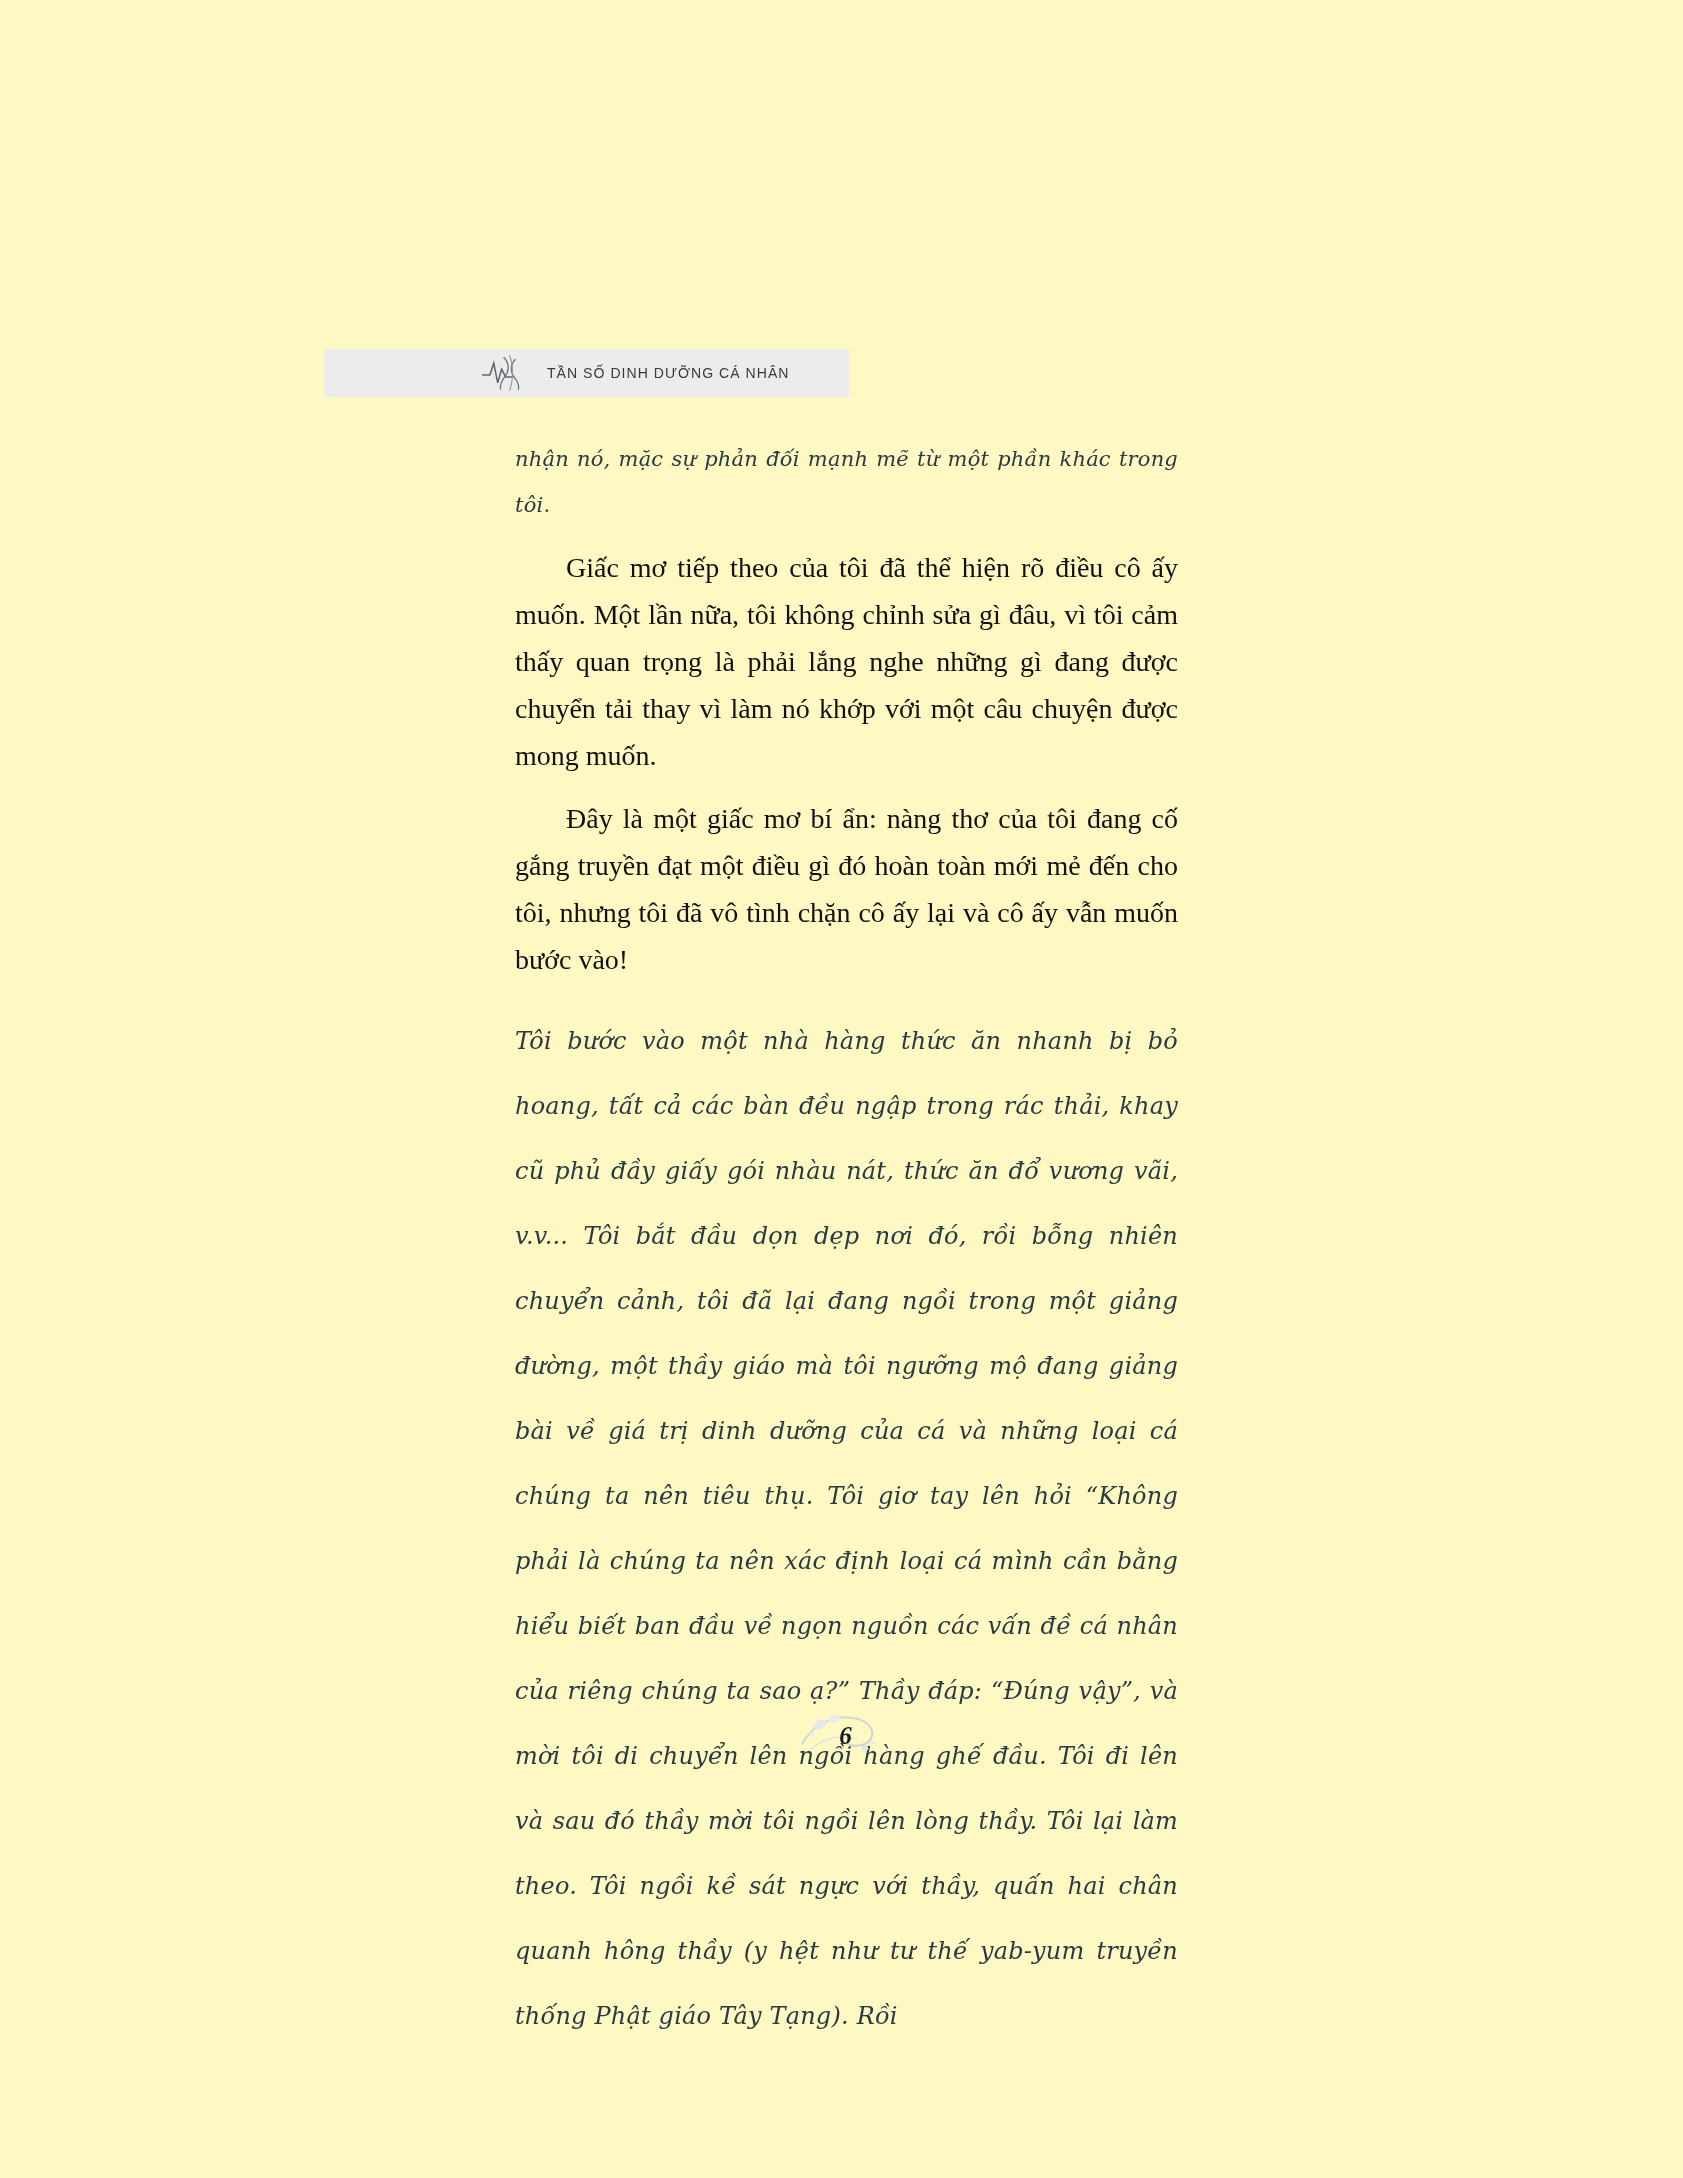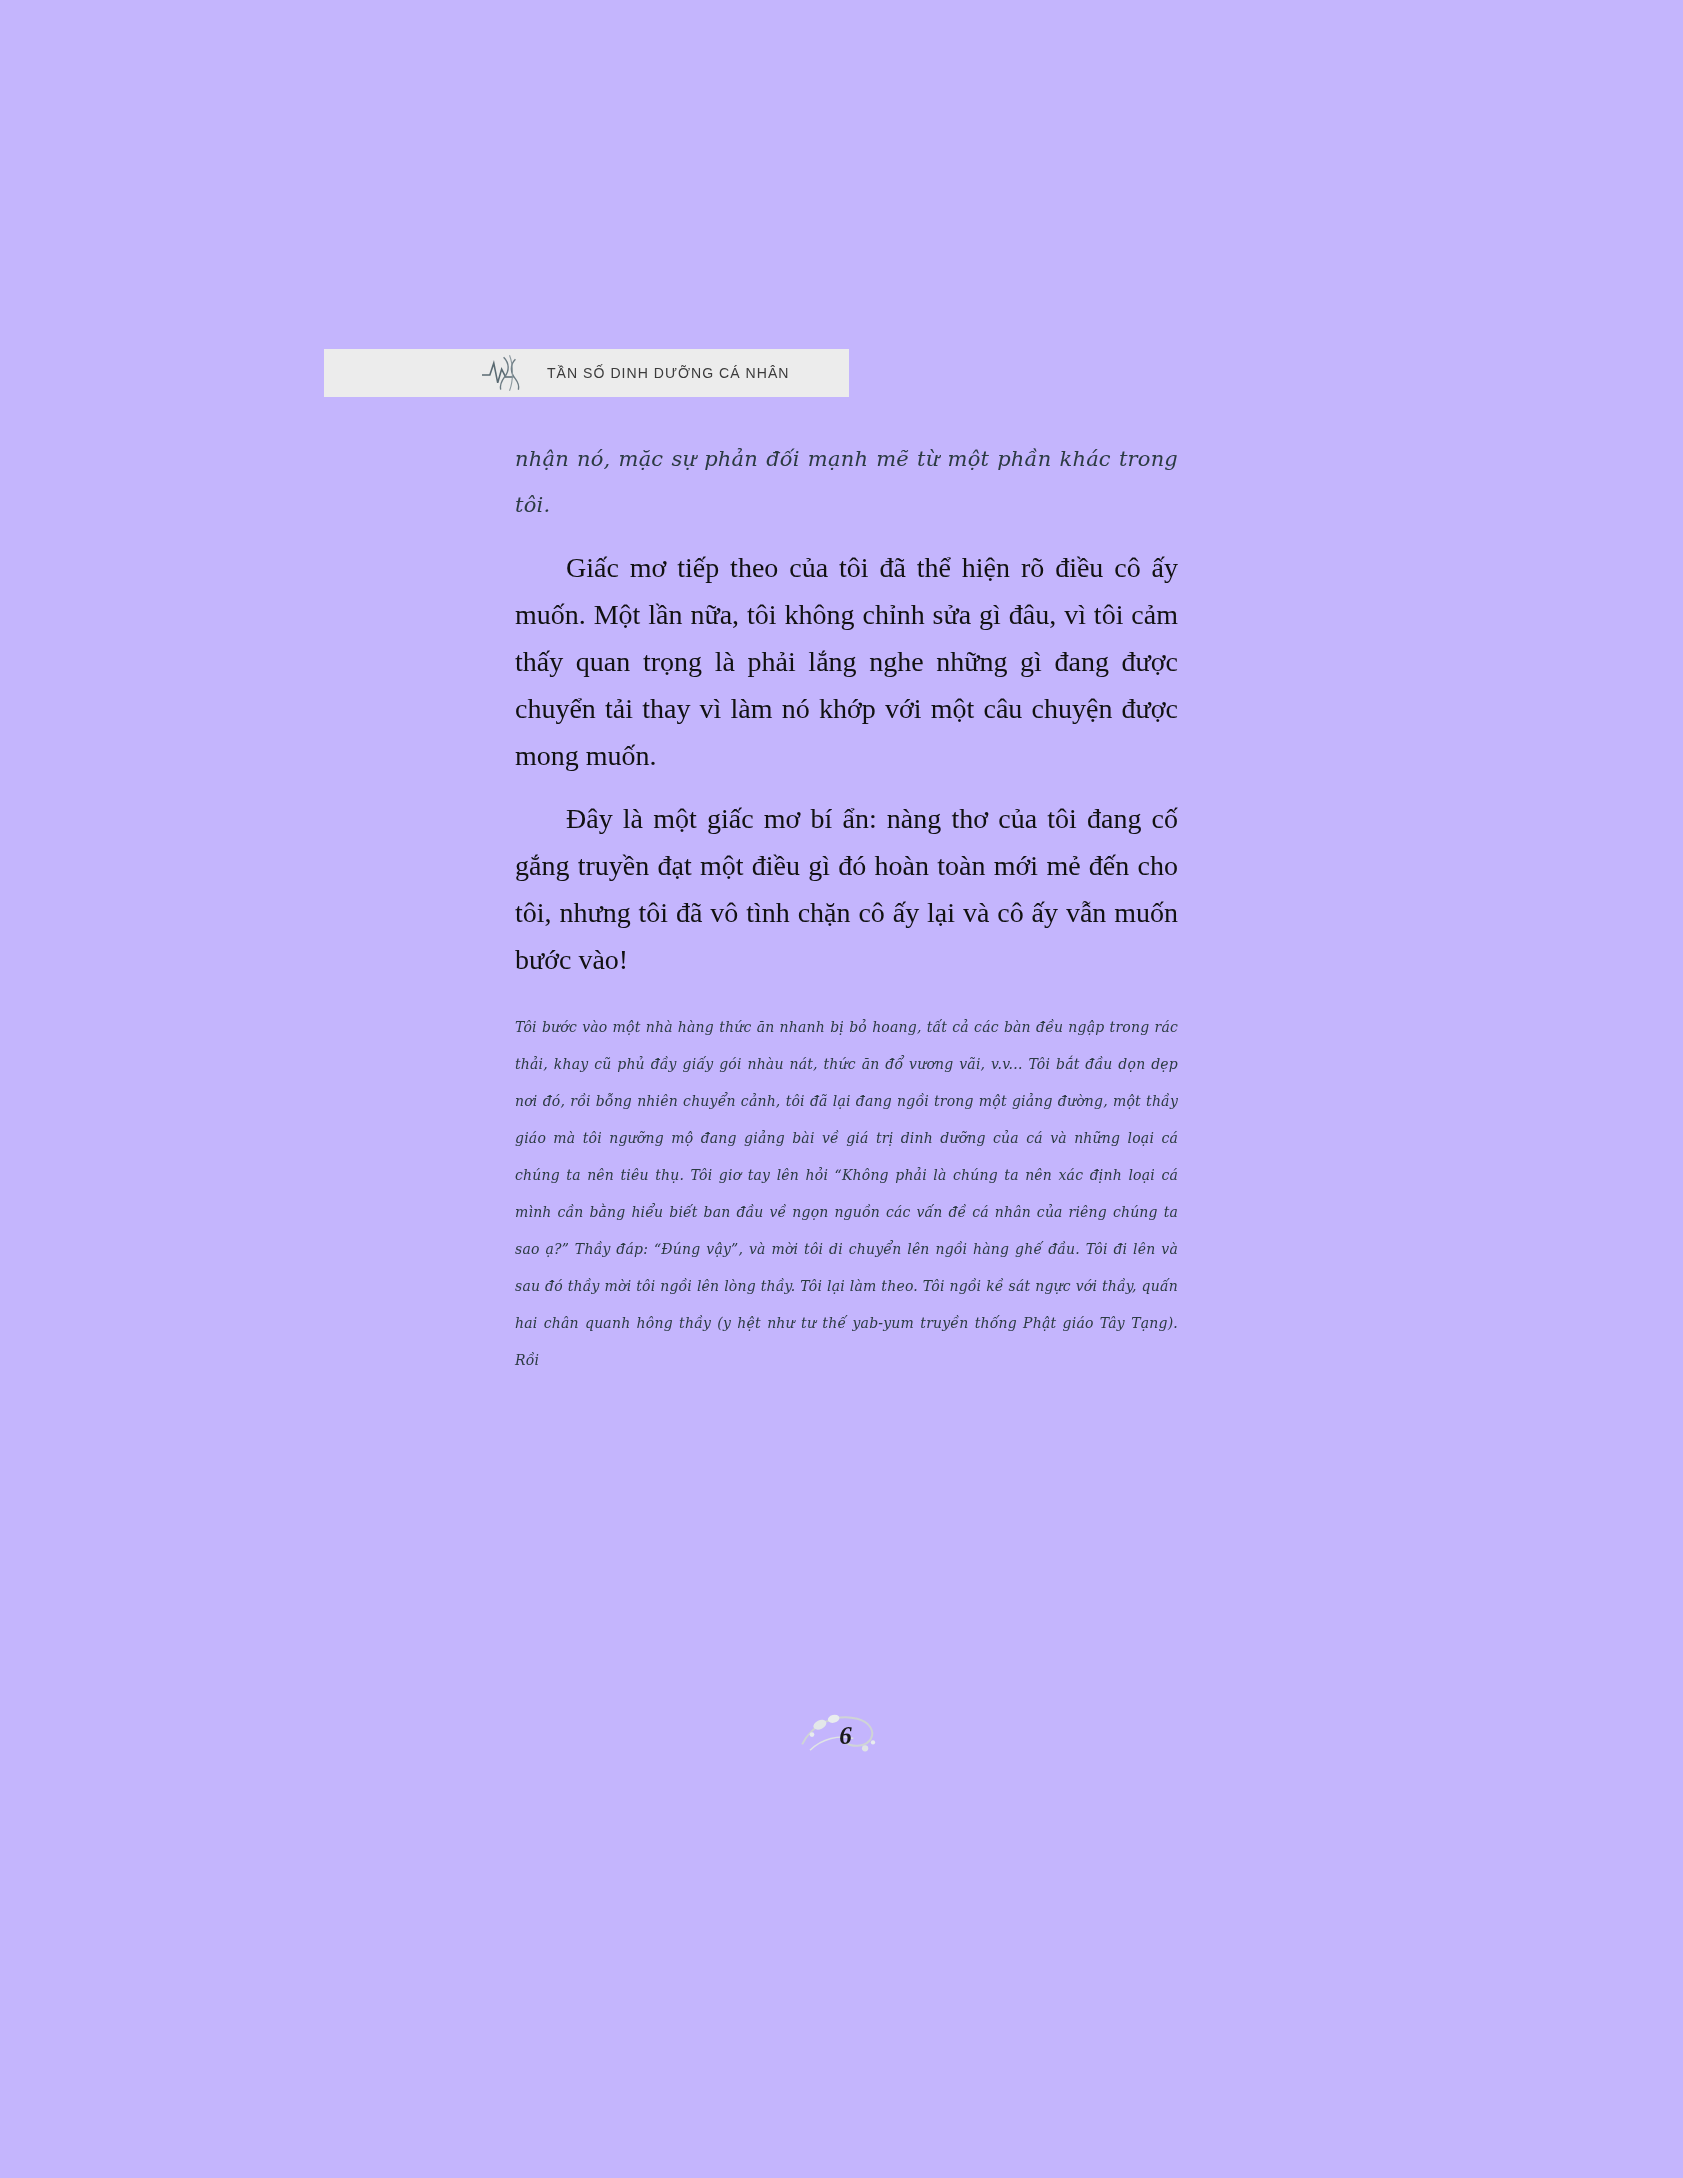--- a/index.html
+++ b/index.html
@@ -12,21 +12,21 @@
     height: 2178px;
     position: relative;
     font-family: "Liberation Serif", serif;
     color: #111111;
     overflow: hidden;
   }
 
   .page {
     position: absolute;
     inset: 0;
-    background: #c4b5fd;
+    background: #fef9c3;
   }
 
   
   .header-band {
     position: absolute;
     left: 324px;
     top: 349px;
     width: 525px;
     height: 48px;
     background: #ececec;
@@ -92,22 +92,22 @@
     color: #111111;
     text-align: justify;
     text-indent: 51px;
     margin-top: 16px;
   }
 
   .dream-block {
     margin-top: 26px;
     font-family: "DejaVu Serif", serif;
     font-style: italic;
-    font-size: 14px;
-    line-height: 37px;
+    font-size: 24px;
+    line-height: 65px;
     color: #2b3a42;
     text-align: justify;
     letter-spacing: 0.2px;
   }
 
   
   .folio-wrap {
     position: absolute;
     left: 0;
     right: 0;

